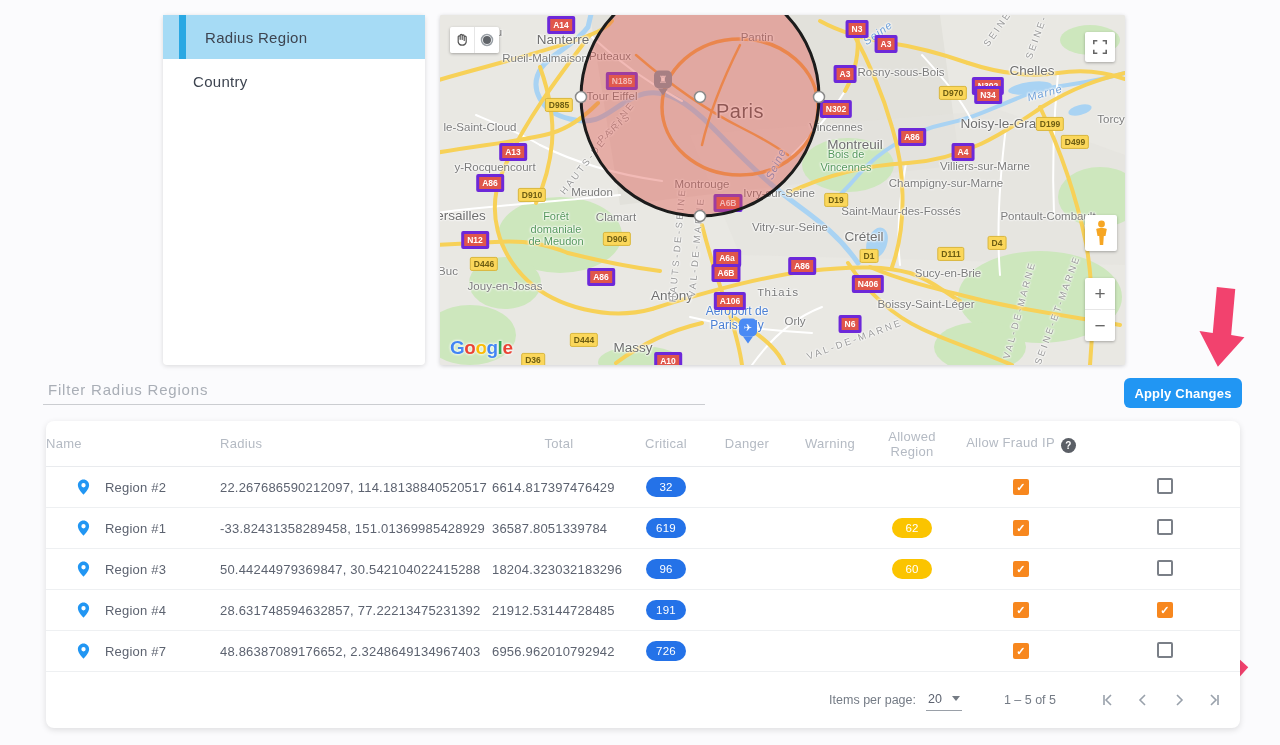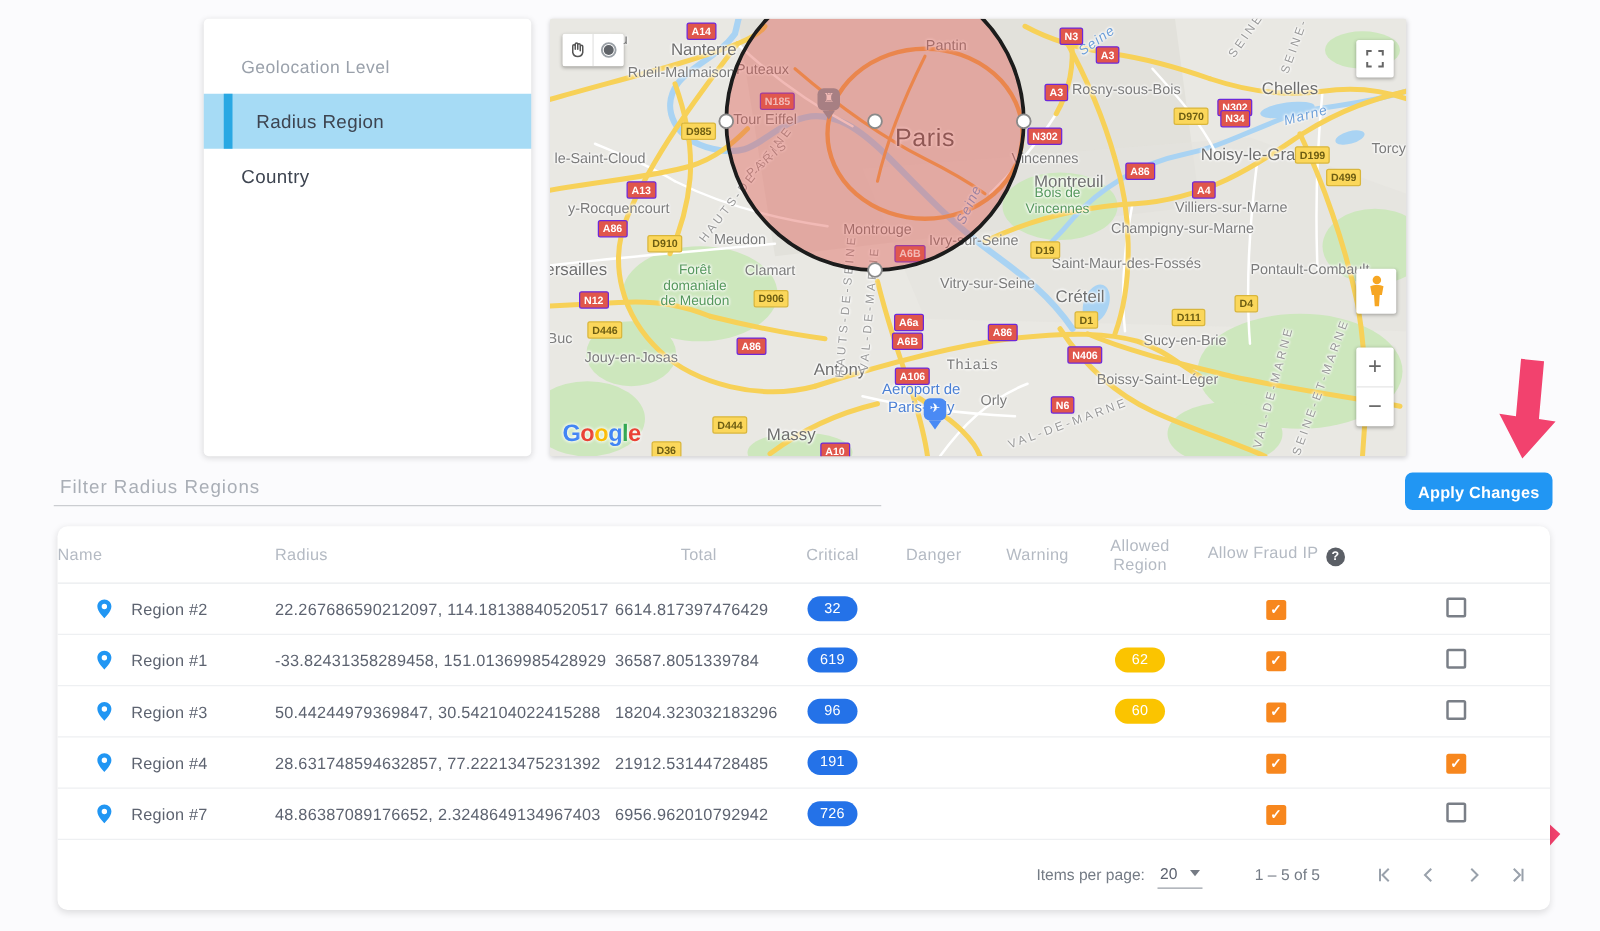--- a/index.html
+++ b/index.html
@@ -20,21 +20,21 @@
   .mlbl{position:absolute;transform:translate(-50%,-50%);white-space:pre;text-align:center;line-height:1.15;
         text-shadow:0 0 2px #fff,0 0 2px #fff,0 0 3px #fff,0 0 3px #fff;pointer-events:none;}
   .mlbl.t2{font-size:11.5px;color:#7b7b7b;}
   .mlbl.t3{font-size:13.5px;color:#6e6e6e;}
   .mlbl.city{font-size:20px;color:#575757;letter-spacing:.5px;}
   .mlbl.green{font-size:11px;color:#55985c;}
   .mlbl.airport{font-size:12px;color:#4a7fd4;}
   .mlbl.river{font-size:11px;color:#6d9fd8;font-style:italic;letter-spacing:1px;}
   .mlbl.dept{font-size:9.5px;color:#999;letter-spacing:2.5px;}
   .shield{position:absolute;transform:translate(-50%,-50%);font-size:8.5px;font-weight:bold;padding:1px 3px;border-radius:2px;line-height:1.2;pointer-events:none;}
-  .shield.r{background:#e0564b;color:#fff;border:1px solid #6d28d9;}
+  .shield.r{background:#e0564b;color:#fff;border:3px solid #6d28d9;}
   .shield.y{background:#fbd75b;color:#6d5d12;border:1px solid #d9b63c;}
   .mmarker{position:absolute;transform:translate(-50%,-90%);width:20px;text-align:center;pointer-events:none;}
   .mmarker .head{width:18px;height:18px;border-radius:5px;margin:0 auto;color:#fff;font-size:10px;line-height:18px;}
   .mmarker .tip{width:0;height:0;margin:0 auto;border:5px solid transparent;border-bottom:none;border-top-width:7px;}
   .mapbtn{position:absolute;background:#fff;box-shadow:0 1px 3px rgba(0,0,0,.3);border-radius:2px;display:flex;align-items:center;justify-content:center;cursor:pointer;}
   .toolbar{position:absolute;left:10px;top:12px;display:flex;box-shadow:0 1px 3px rgba(0,0,0,.3);border-radius:2px;overflow:hidden;}
   .toolbar .tbtn{width:24px;height:26px;background:#fff;display:flex;align-items:center;justify-content:center;cursor:pointer;}
   .toolbar .tbtn + .tbtn{border-left:1px solid #e6e6e6;}
   .zoomctl{position:absolute;left:645px;top:263px;width:30px;height:63px;background:#fff;box-shadow:0 1px 3px rgba(0,0,0,.3);border-radius:2px;display:flex;flex-direction:column;}
   .zoomctl div{flex:1;display:flex;align-items:center;justify-content:center;font-size:19px;color:#666;cursor:pointer;}
@@ -72,21 +72,20 @@
   .range{margin-left:42px;}
   .pnav{display:flex;gap:22px;margin-left:44px;}
   .pnav span{cursor:pointer;display:flex;align-items:center;}
 </style>
 </head>
 <body>
 
 <div class="page">
 
   <div class="geo-panel card">
-    <div class="geo-title">Geolocation Level</div>
     <div id="geo-items">
         <div class="geo-item sel">
           <span class="selbar"></span>
           <span>Radius Region</span>
         </div>
         <div class="geo-item">
           <span>Country</span>
         </div>
       </div>
   </div>

